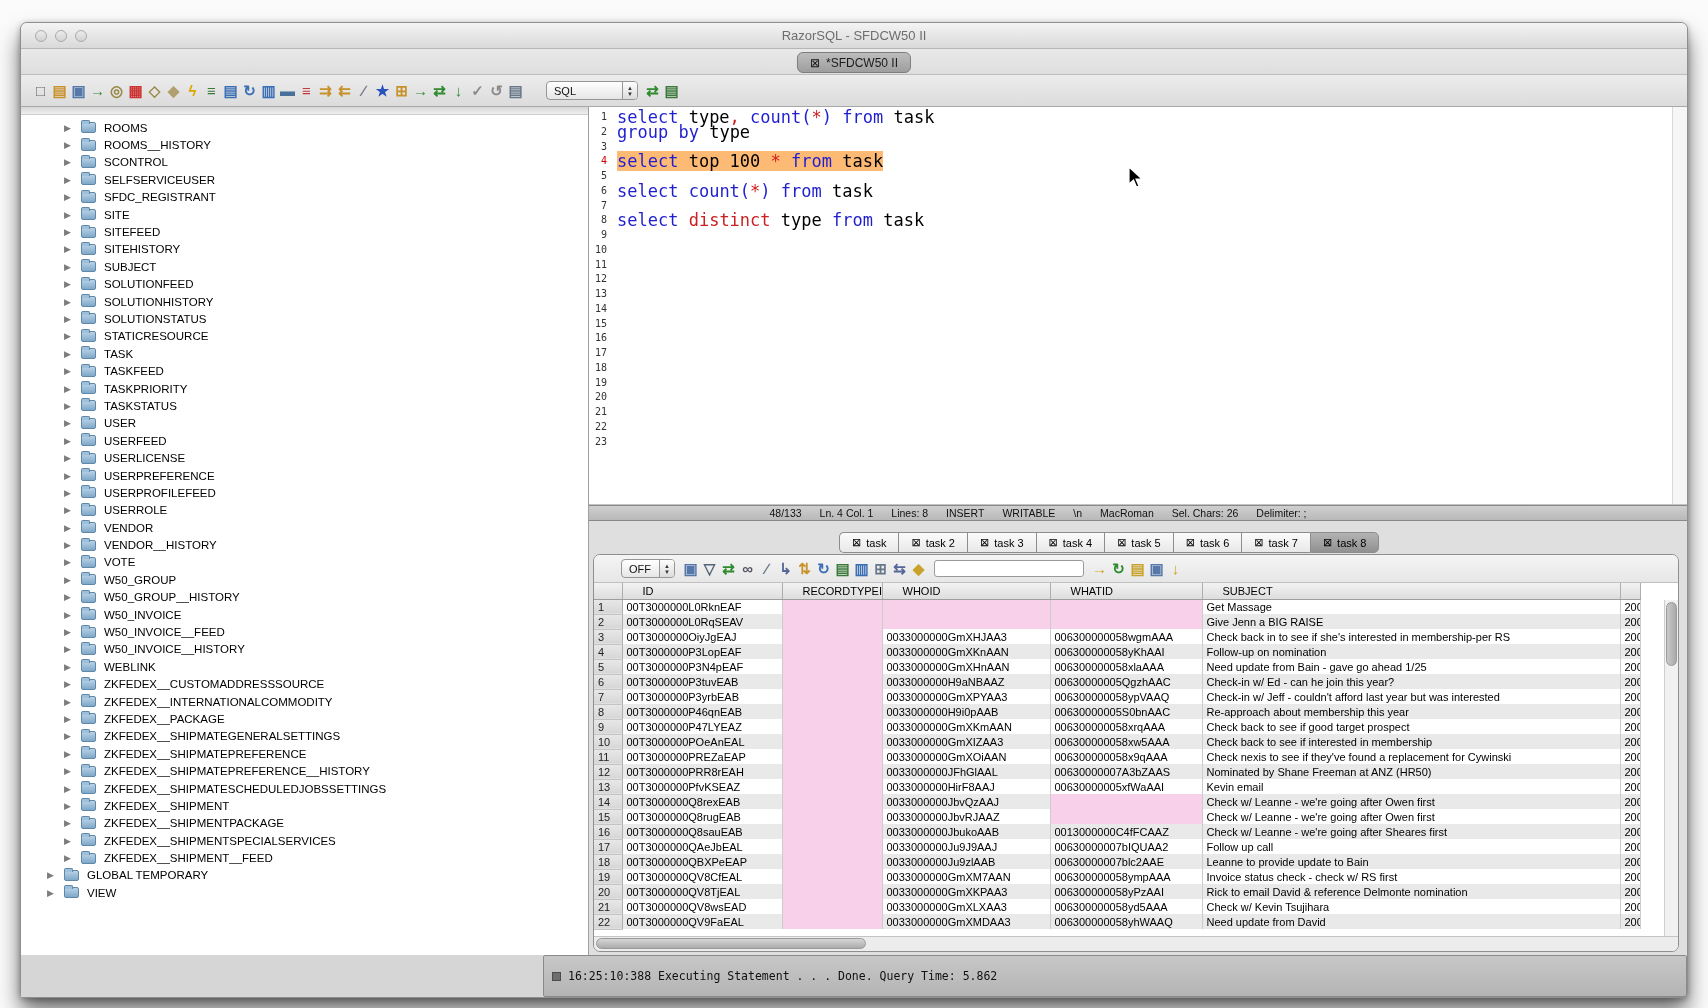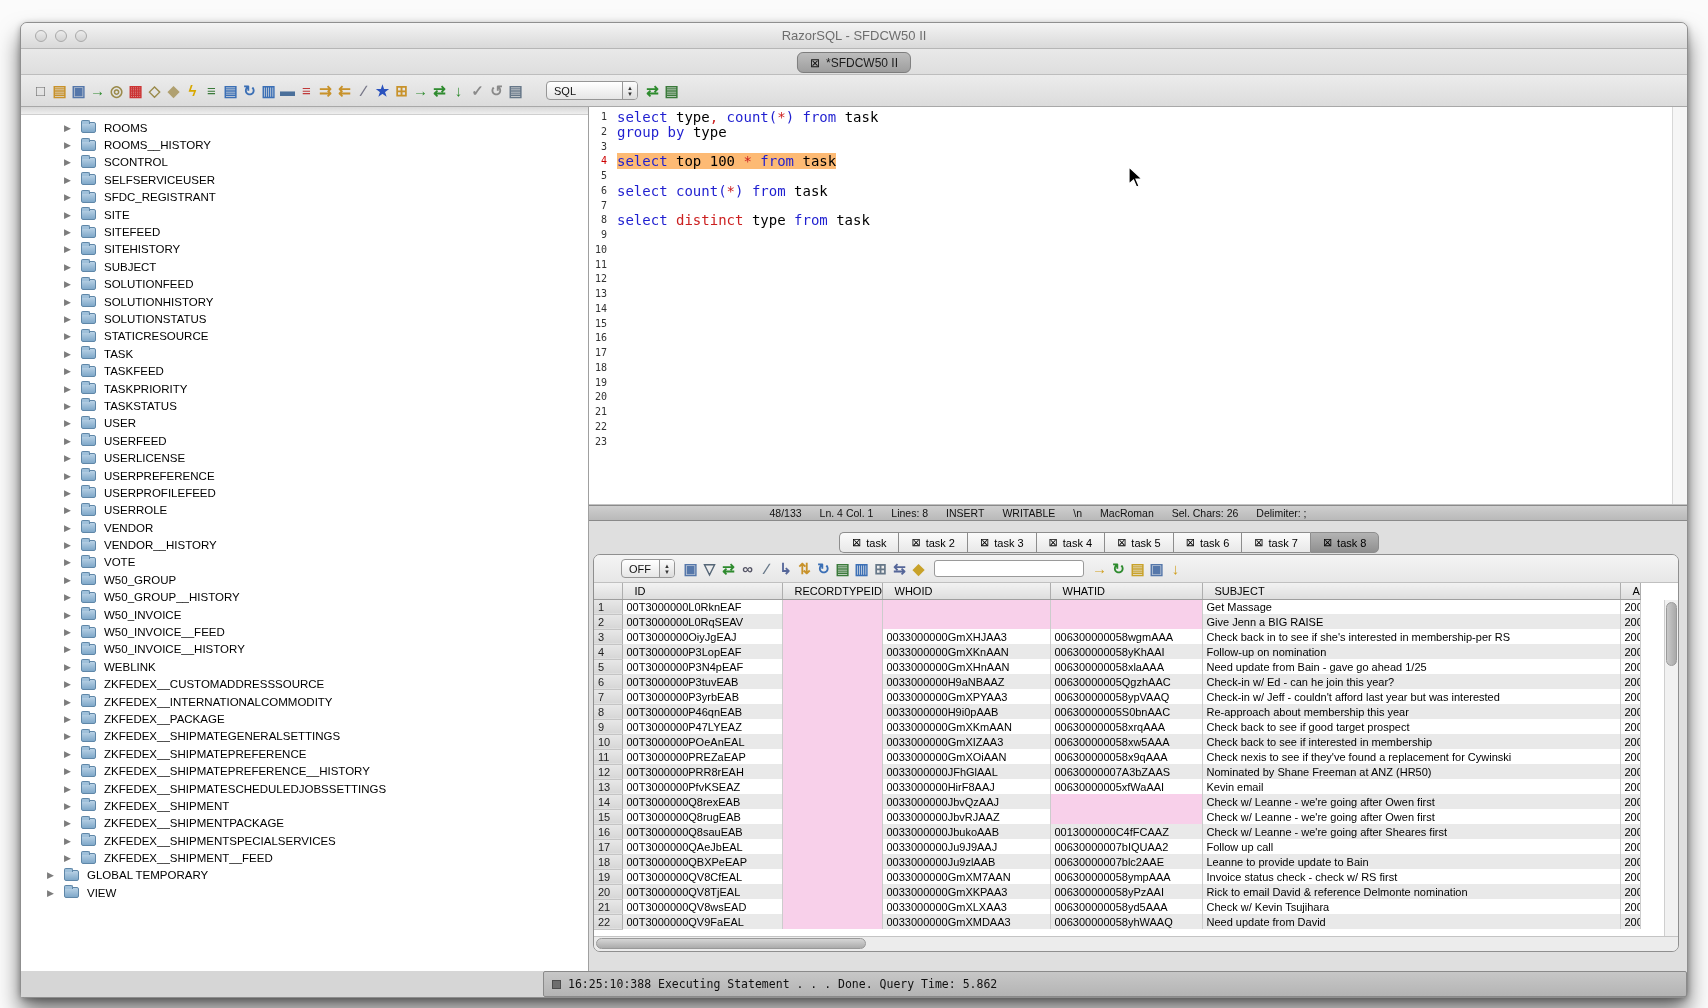--- a/index.html
+++ b/index.html
@@ -53,21 +53,21 @@
     background:#9fc0da; border:1px solid #5f87a8; border-bottom:none; border-radius:2px 2px 0 0; }
 
   .rightpanel { flex:1; display:flex; flex-direction:column; min-width:0; background:#dfdfdf; }
 
   
   .editor { height:398px; background:#fff; display:flex; position:relative; border-bottom:1px solid #c2c2c2; }
   .gutter { width:22px; padding-top:3px; text-align:right; font-family:"DejaVu Sans Mono", monospace;
     font-size:10px; color:#333; }
   .gutter div { height:14.75px; line-height:14.75px; padding-right:4px; }
   .gutter div.cur { color:#cc0000; }
-  .code { flex:1; padding-top:3px; padding-left:6px; font-family:"DejaVu Sans Mono", monospace; font-size:14px; white-space:pre; overflow:hidden; }
+  .code { flex:1; padding-top:3px; padding-left:6px; font-family:"DejaVu Sans Mono", monospace; font-size:17px; white-space:pre; overflow:hidden; }
   .code-line { height:14.75px; line-height:14.75px; }
   .tk-k { color:#1f1fd0; } .tk-r { color:#cc2020; } .tk-p { color:#000; }
   .selspan { background:#fdba74;text-align:right; }
   .vscroll { width:15px; background:#f6f6f6; border-left:1px solid #d8d8d8; }
 
   
   .edstatus { height:16px; background:linear-gradient(#cfcfcf,#b9b9b9); border-top:1px solid #8a8a8a; border-bottom:1px solid #8a8a8a;
     display:flex; align-items:center; justify-content:center; gap:18px; font-size:10.5px; color:#111; padding-right:200px; }
 
   .gap { height:9px; }
@@ -84,33 +84,33 @@
   
   .results { margin:1px 8px 0 4px; height:398px; background:#f2f2f2; border:1px solid #8f8f8f; border-radius:7px;
     display:flex; flex-direction:column; overflow:hidden; }
   .rtoolbar { height:27px; display:flex; align-items:center; gap:6px; padding:0 8px; background:linear-gradient(#f4f4f4,#e7e7e7); }
   .search { width:150px; height:17px; border:1px solid #9a9a9a; border-radius:3px; background:#fff; font-size:11px; padding:0 4px; }
   .gridwrap { flex:1; position:relative; overflow:hidden; background:#fff; border-top:1px solid #c0c0c0; }
   table.grid { border-collapse:collapse; table-layout:fixed; width:1046px; font-size:11px; }
   .grid col.c0{width:28px}.grid col.c1{width:160px}.grid col.c2{width:100px}.grid col.c3{width:168px}
   .grid col.c4{width:152px}.grid col.c5{width:418px}.grid col.c6{width:20px}
   .grid th { height:16px; background:linear-gradient(#f2f2f2,#dddddd); border-right:1px solid #aeaeae; border-bottom:1px solid #9e9e9e;
-    font-weight:normal; text-align:left; padding:0 12px; overflow:hidden; white-space:nowrap; }
+    font-weight:normal; text-align:left; padding:0 20px; overflow:hidden; white-space:nowrap; }
   .grid td { height:15px; border-right:1px solid #cccccc; padding:0 4px; overflow:hidden; white-space:nowrap; color:#000; }
   .grid td.rownum { background:linear-gradient(#e8e8e8,#d6d6d6); border-right:1px solid #aeaeae; border-bottom:1px solid #c4c4c4; color:#222; }
   .grid tr:nth-child(even) td:not(.rownum):not(.nullc) { background:#e9e9e9; }
   .grid td.nullc { background:#f8d0ea; }
   .tvscroll { position:absolute; right:0; top:17px; bottom:0; width:14px; background:#f1f1f1; border-left:1px solid #cfcfcf; }
   .tvthumb { margin:2px 1px; height:64px; background:linear-gradient(90deg,#c9c9c9,#a9a9a9); border:1px solid #9a9a9a; border-radius:6px; }
   .hscroll { height:15px; background:#ececec; border-top:1px solid #c4c4c4; position:relative; }
   .hthumb { position:absolute; left:2px; top:1px; width:270px; height:11px;
     background:linear-gradient(#d6d6d6,#ababab); border:1px solid #999; border-radius:6px; }
 
   
-  .bottombar { height:26px; display:flex; }
+  .bottombar { height:42px; display:flex; }
   .bb-left { width:522px; background:#d6d6d6; }
   .bb-msg { flex:1; background:linear-gradient(#c7c7c7,#b4b4b4); border:1px solid #8a8a8a; border-radius:2px;
     display:flex; align-items:center; gap:7px; padding:0 8px; font-family:"DejaVu Sans Mono", monospace; font-size:11.5px; color:#111; }
   .bb-icon { width:9px; height:9px; background:#6e6e6e; border:1px solid #4c4c4c; }
 
   
   .cursor { position:absolute; left:1128px; top:166px; z-index:50; }
 </style>
 </head>
 <body>

